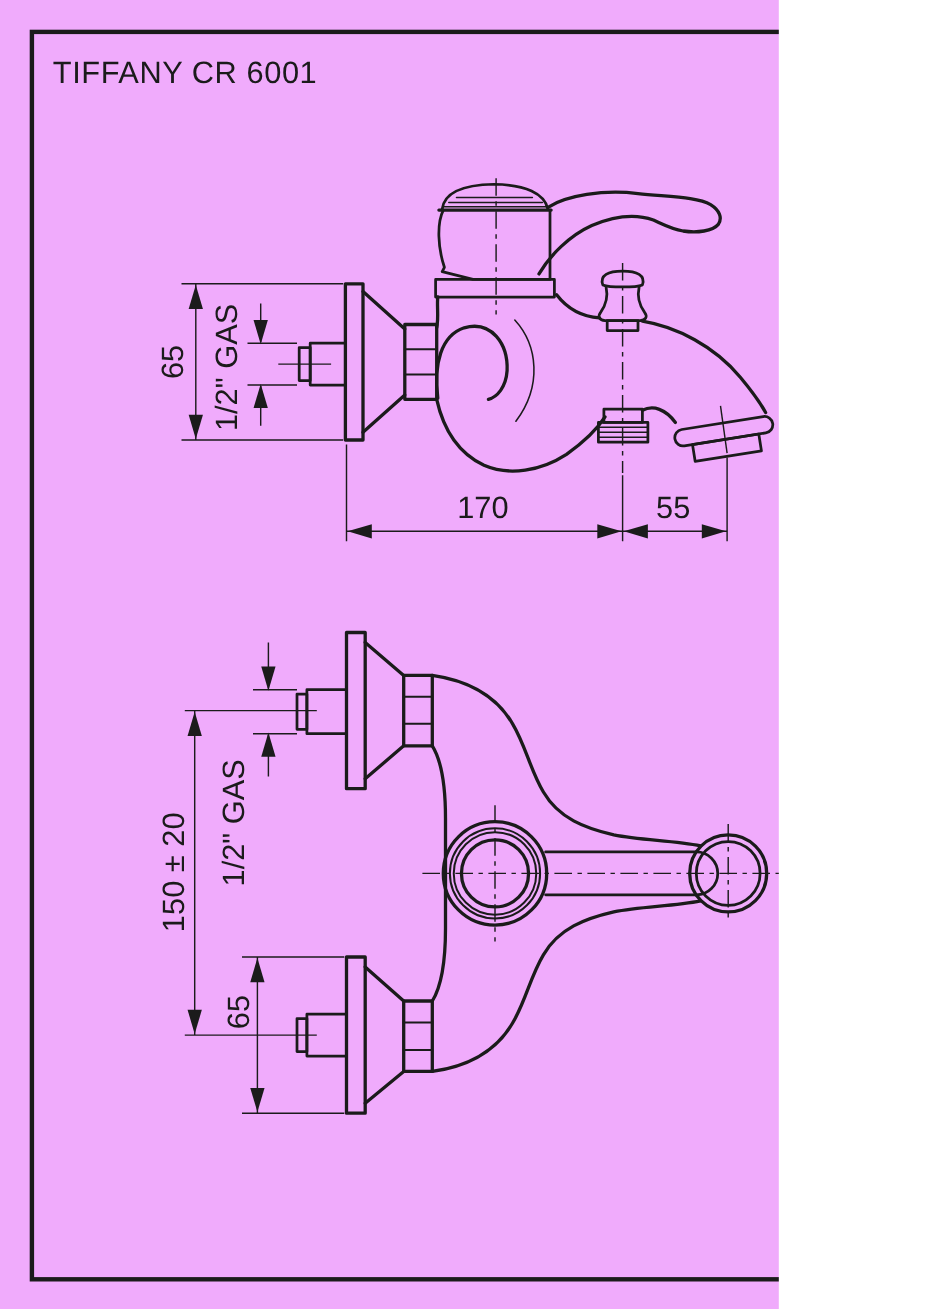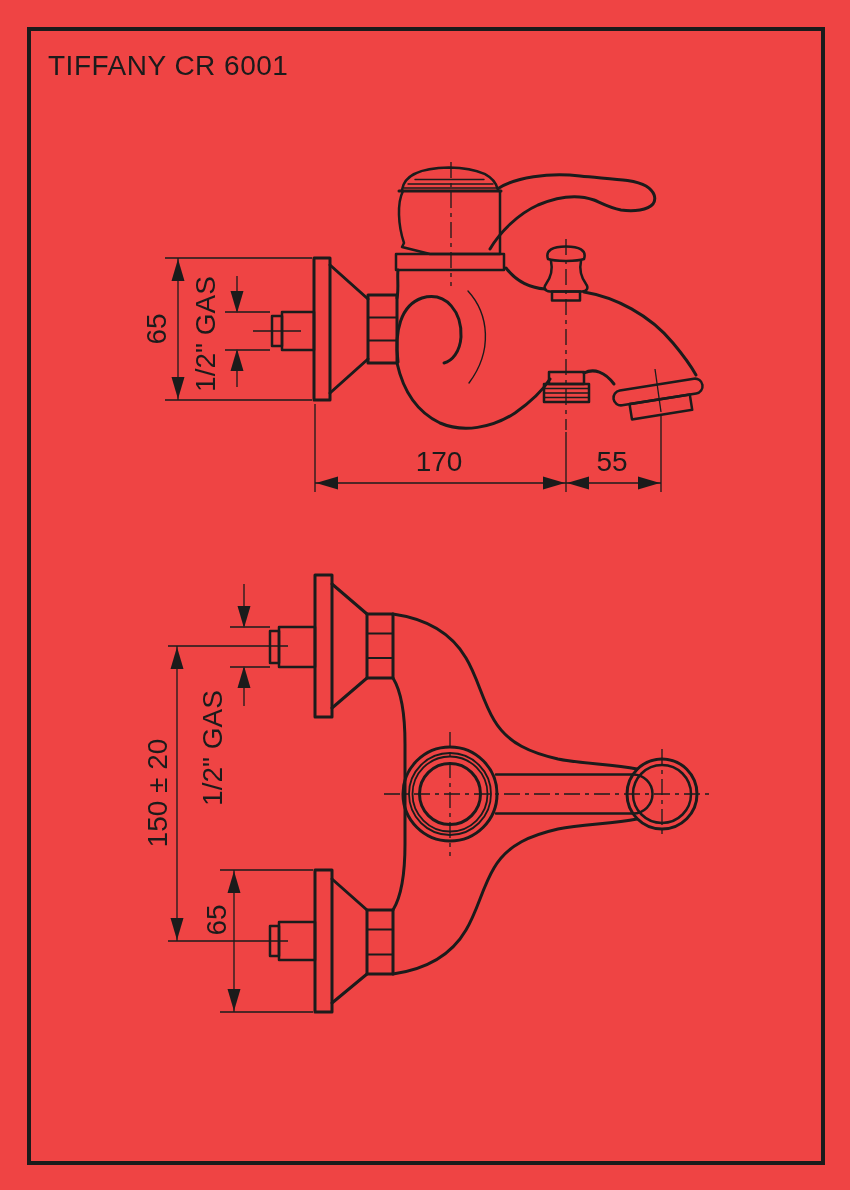--- a/index.html
+++ b/index.html
@@ -1,16 +1,16 @@
 <!DOCTYPE html>
 <html><head>
 <meta charset="utf-8">
 <style>
   html,body{margin:0;padding:0;background:#ffffff;}
-  .page{position:relative;width:850px;height:1190px;background:#ef4444;overflow:hidden;
+  .page{position:relative;width:708px;height:1190px;background:#f0abfc;overflow:hidden;
         font-family:"Liberation Sans",sans-serif;color:#1b1b1b;}
   .frame{position:absolute;left:27px;top:27px;width:790px;height:1130px;
          border:4px solid #1b1b1b;}
   .title{position:absolute;left:48px;top:50px;font-size:28px;letter-spacing:.5px;color:#1b1b1b;}
   svg{position:absolute;left:0;top:0;}
   .s3 {fill:none;stroke:#1b1b1b;stroke-width:3;stroke-linecap:round;stroke-linejoin:round;}
   .s25{fill:none;stroke:#1b1b1b;stroke-width:2.5;stroke-linecap:round;stroke-linejoin:round;}
   .s18{fill:none;stroke:#1b1b1b;stroke-width:1.8;stroke-linecap:round;}
   .s14{fill:none;stroke:#1b1b1b;stroke-width:1.4;stroke-linecap:round;}
   .s13{fill:none;stroke:#1b1b1b;stroke-width:1.3;stroke-linecap:butt;}

